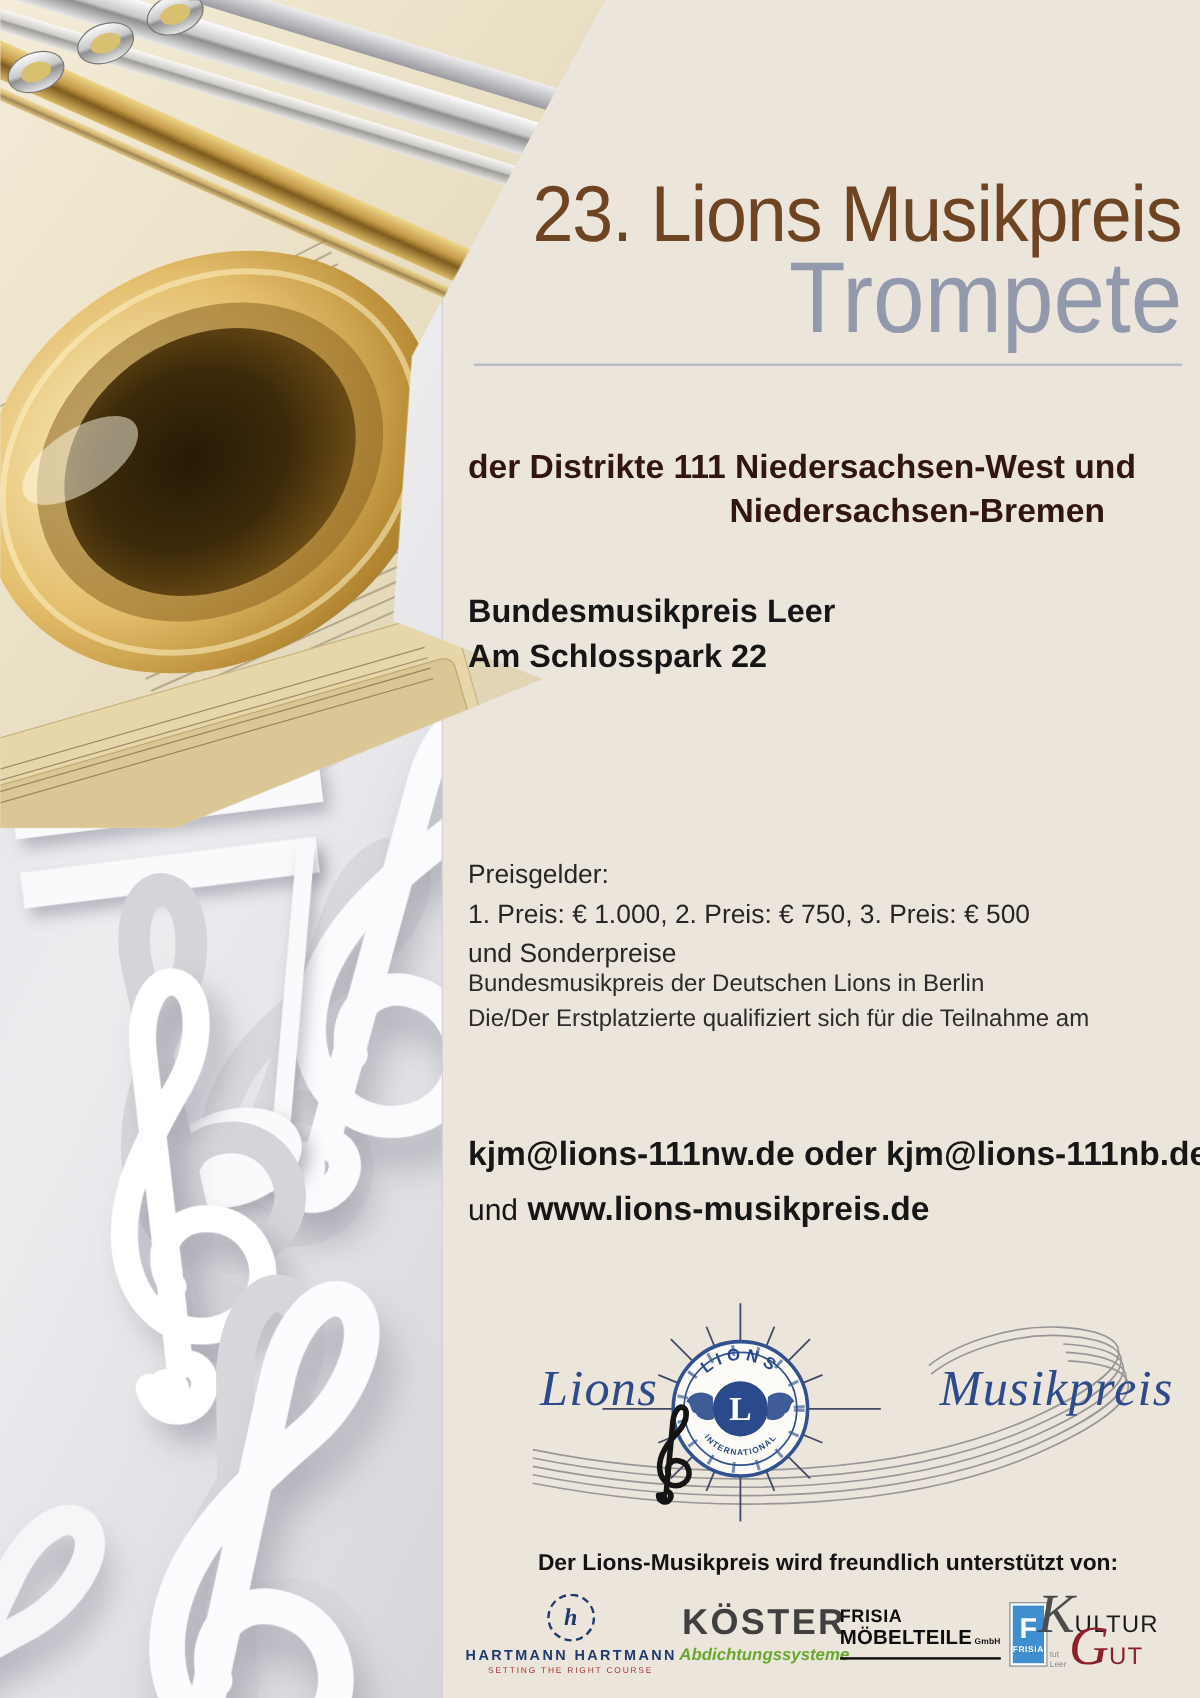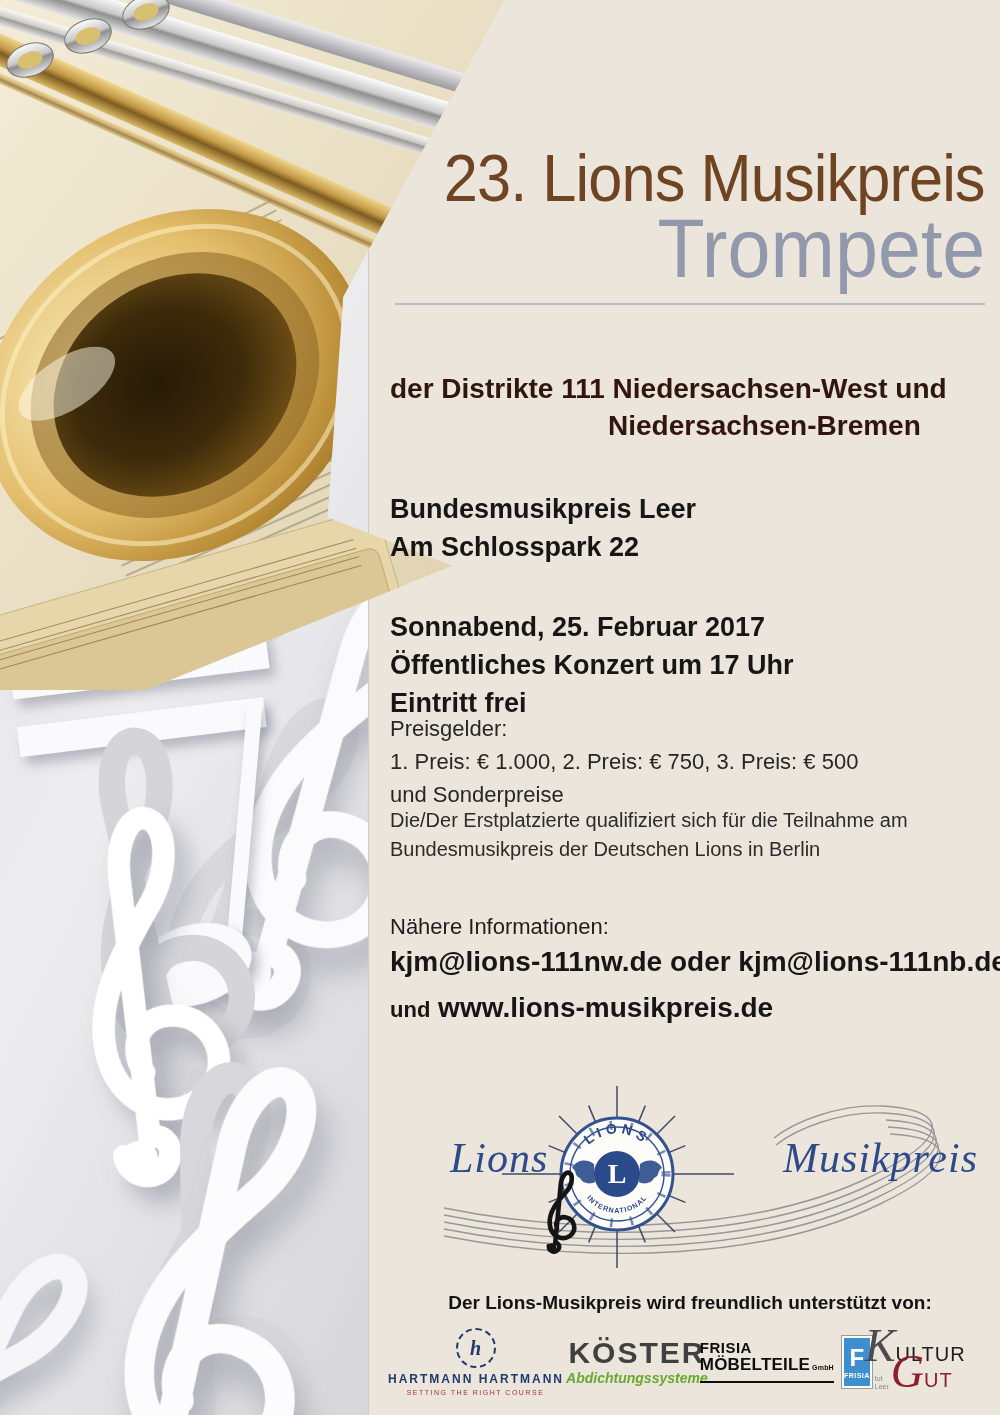--- a/index.html
+++ b/index.html
@@ -36,21 +36,21 @@
   .tb { position:absolute; left:390px; color:#161616; white-space:nowrap; }
   .districts { top:370px; font-size:28px; font-weight:bold; line-height:37px; color:#31160f; }
   .districts .l2 { padding-left:218px; }
   .venue  { top:490px; font-size:27px; font-weight:bold; line-height:38px; }
   .event  { top:608px; font-size:27px; font-weight:bold; line-height:38px; }
   .prizes { top:712px; font-size:22px; line-height:33px; color:#262626; }
   .qualif { top:806px; font-size:20px; line-height:29px; color:#2b2b2b; }
   .info-h { top:914px; font-size:22px; color:#1e1e1e; }
   .info-mail { top:946px; font-size:28px; font-weight:bold; }
   .info-web  { top:992px; font-size:28px; font-weight:bold; }
-  .info-web .conj { font-size:22px; font-weight:bold; }
+  .info-web .conj { font-size:25px; font-weight:normal; }
   
   .logo-band { position:absolute; left:442px; top:1086px; width:538px; height:182px; }
   .logo-band svg { position:absolute; left:0; top:0; }
   .logo-word {
     position:absolute; top:48px; font-family:"Liberation Serif", serif;
     font-style:italic; font-size:42px; color:#2d4a8a; letter-spacing:1px; white-space:nowrap;
   }
   .logo-lions { left:8px; }
   .logo-musikpreis { right:2px; }
   
@@ -238,38 +238,32 @@
   <div class="tb districts">
     <div>der Distrikte 111 Niedersachsen-West und</div>
     <div class="l2">Niedersachsen-Bremen</div>
   </div>
 
   <div class="tb venue">
     <div>Bundesmusikpreis Leer</div>
     <div>Am Schlosspark 22</div>
   </div>
 
-  <div class="tb event">
-    <div>Sonnabend, 25. Februar 2017</div>
-    <div>Öffentliches Konzert um 17 Uhr</div>
-    <div>Eintritt frei</div>
-  </div>
 
   <div class="tb prizes">
     <div>Preisgelder:</div>
     <div>1. Preis: € 1.000, 2. Preis: € 750, 3. Preis: € 500</div>
     <div>und Sonderpreise</div>
   </div>
 
   <div class="tb qualif">
+    <div>Bundesmusikpreis der Deutschen Lions in Berlin</div>
     <div>Die/Der Erstplatzierte qualifiziert sich für die Teilnahme am</div>
-    <div>Bundesmusikpreis der Deutschen Lions in Berlin</div>
-  </div>
-
-  <div class="tb info-h">Nähere Informationen:</div>
+  </div>
+
   <div class="tb info-mail">kjm@lions-111nw.de oder kjm@lions-111nb.de</div>
   <div class="tb info-web">
     <span class="conj">und</span>
     <span>www.lions-musikpreis.de</span>
   </div>
 
   <div class="logo-band">
     <svg width="538" height="182" viewBox="0 0 538 182">
       <g stroke="#979797" fill="none" stroke-width="1.4">
         <path d="M2 122 C150 152 320 144 430 90 C505 54 512 24 440 20 C396 18 352 36 332 52"></path>

